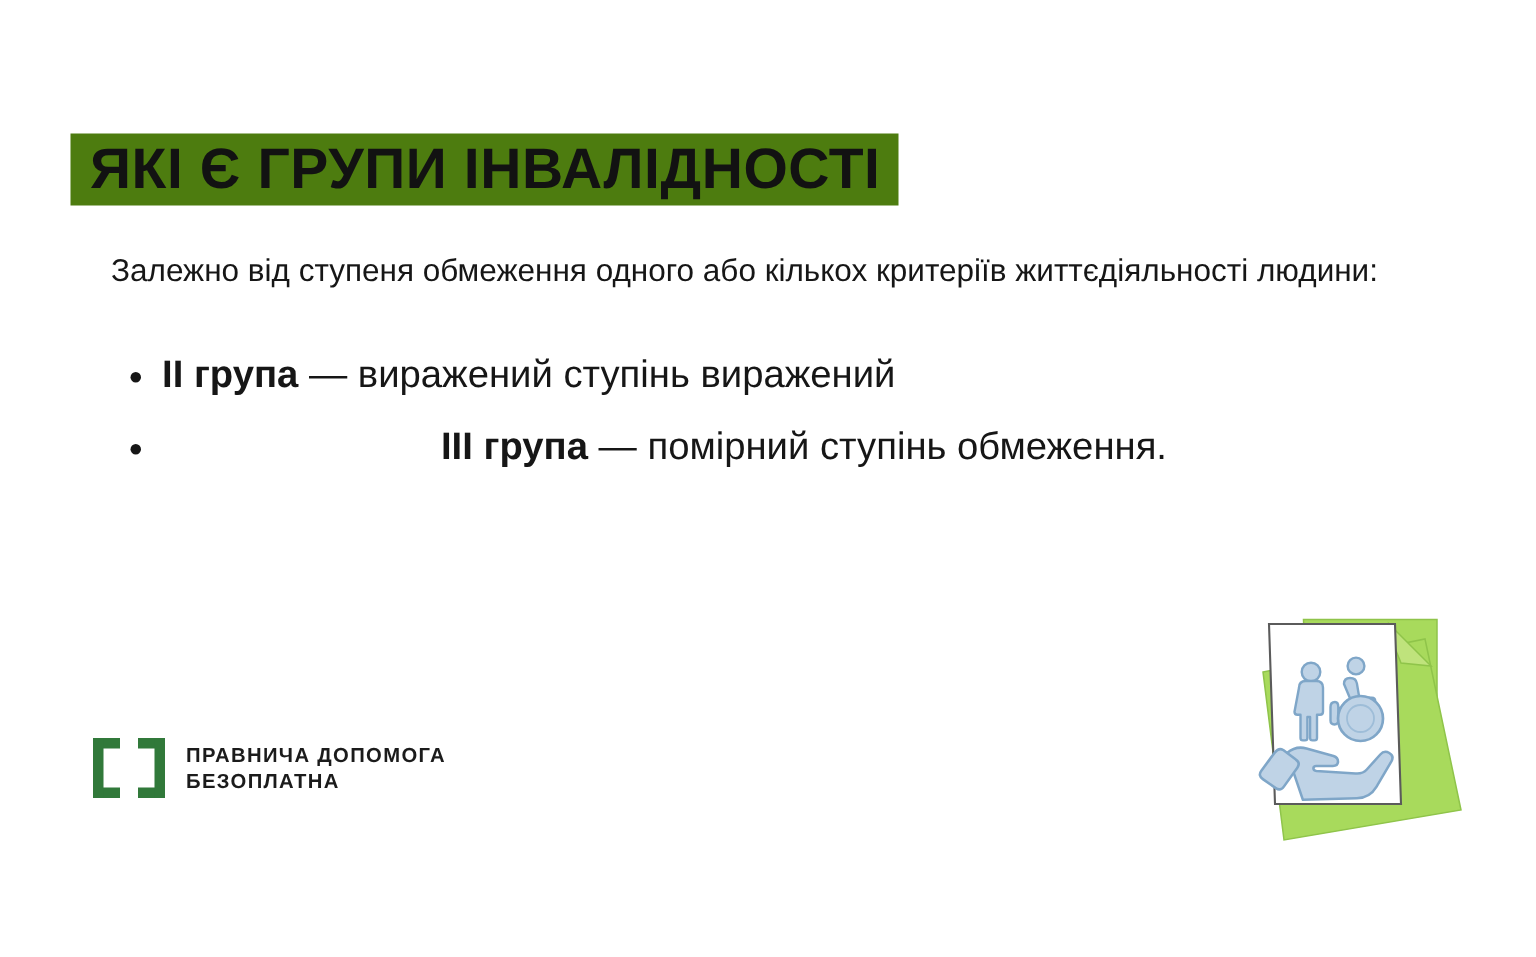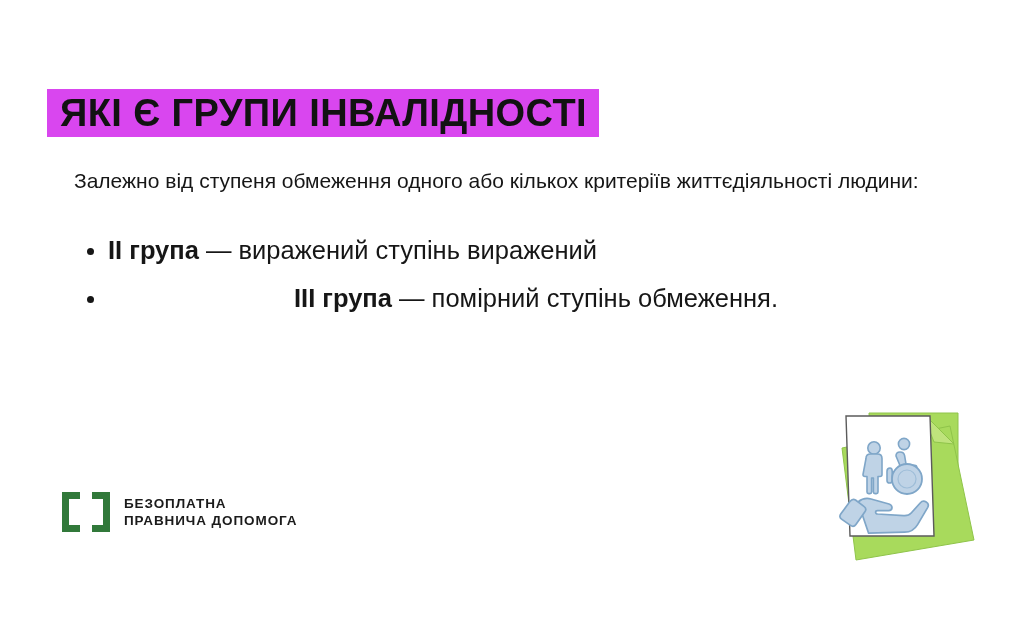--- a/index.html
+++ b/index.html
@@ -23,21 +23,21 @@
   }
 
   
   .title-wrap {
     position: absolute;
     left: 47px;
     top: 64px;
   }
   .title {
     display: inline-block;
-    background: #d946ef;
+    background: #4d7c0f;
     color: #121212;
     font-size: 38px;
     font-weight: 700;
     letter-spacing: 0.4px;
     line-height: 48px;
     padding: 0 12px 0 13px;
     white-space: nowrap;
     font-family: "Liberation Sans", "DejaVu Sans", sans-serif;
   }
 
@@ -149,22 +149,22 @@
       <b>III група</b><span> — помірний ступінь обмеження.</span>
     </li>
   </ul>
 
   <div class="logo">
     <div class="logo-mark">
       <span class="lb"></span>
       <span class="rb"></span>
     </div>
     <div class="logo-text">
+      <div>ПРАВНИЧА ДОПОМОГА</div>
       <div>БЕЗОПЛАТНА</div>
-      <div>ПРАВНИЧА ДОПОМОГА</div>
     </div>
   </div>
 
   <div class="illustration">
     <svg width="172" height="172" viewBox="0 0 172 172" xmlns="http://www.w3.org/2000/svg">
 
       <polygon points="47,17 136,17 136,132 52,146" fill="#A8DA5C" stroke="#8FC44A" stroke-width="1"></polygon>
 
       <polygon points="20,52 128,30 152,144 34,164" fill="#A8DA5C" stroke="#8FC44A" stroke-width="1"></polygon>
 

